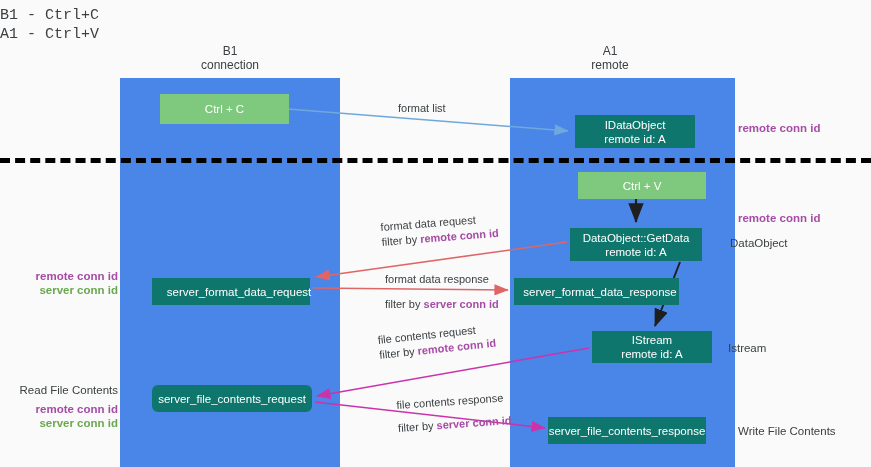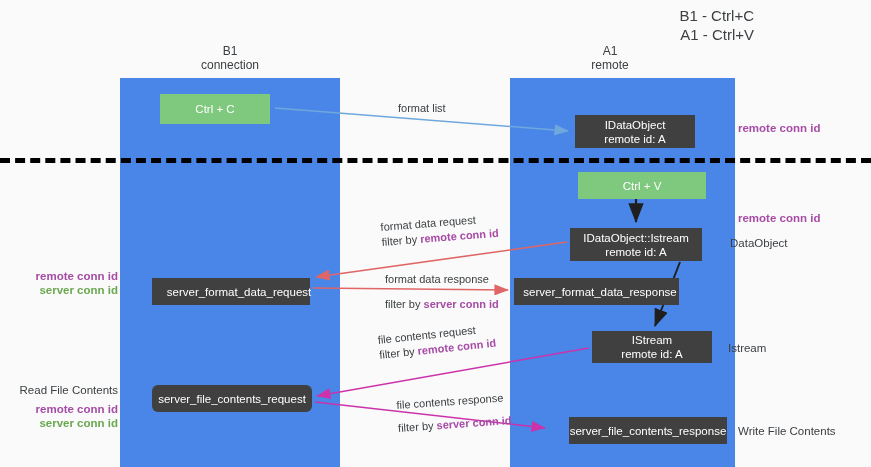--- a/index.html
+++ b/index.html
@@ -11,21 +11,21 @@
     overflow:hidden;
     position:relative;
   }
   #stage{position:absolute;left:0;top:0;width:871px;height:467px;}
   .lane{position:absolute;background:#4a86e8;}
   .lane-b1{left:120px;top:78px;width:220px;height:389px;}
   .lane-a1{left:510px;top:78px;width:225px;height:389px;}
 
   .title{
     position:absolute;left:0;top:6px;width:754px;
-    text-align:right;font-size:15px;color:#3c4043;line-height:19px;
+    text-align:left;font-size:15px;color:#3c4043;line-height:19px;font-family:Liberation Mono, monospace;
   }
   .title div{white-space:pre;}
 
   .colhead{
     position:absolute;text-align:center;font-size:12px;color:#3c4043;
     line-height:14px;
   }
   .colhead-b1{left:150px;top:44px;width:160px;}
   .colhead-a1{left:530px;top:44px;width:160px;}
   .colhead .l1{display:block;}
@@ -35,32 +35,32 @@
     position:absolute;left:0;top:158px;width:871px;height:0;
     border-top:5px dashed #000;
   }
 
   .box{
     position:absolute;box-sizing:border-box;
     display:flex;flex-direction:column;align-items:center;justify-content:center;
     color:#ffffff;font-size:11.5px;line-height:14px;text-align:center;
   }
   .box.green{background:#7fc97f;}
-  .box.orange{background:#404040;}
+  .box.orange{background:#0f766e;}
   .box span{display:block;white-space:nowrap;}
 
-  .b-ctrlc{left:160px;top:94px;width:110px;height:30px;}
+  .b-ctrlc{left:160px;top:94px;width:129px;height:30px;}
   .b-ido{left:575px;top:115px;width:120px;height:33px;}
   .b-ctrlv{left:578px;top:172px;width:128px;height:27px;}
   .b-getdata{left:570px;top:228px;width:132px;height:33px;}
   .b-sfdreq{left:152px;top:278px;width:158px;height:27px;padding-left:16px;}
   .b-sfdresp{left:514px;top:278px;width:165px;height:27px;padding-left:7px;}
   .b-istream{left:592px;top:331px;width:120px;height:32px;}
   .b-sfcreq{left:152px;top:385px;width:160px;height:27px;border-radius:6px;}
-  .b-sfcresp{left:548px;top:417px;width:158px;height:27px;margin-left:21px;}
+  .b-sfcresp{left:548px;top:417px;width:158px;height:27px;}
 
   .sidelabel{
     position:absolute;font-size:11.5px;line-height:14px;color:#3c4043;
     white-space:nowrap;
   }
   .sidelabel.purple{color:#a64ca6;font-weight:bold;}
 
   .sl-rc1{left:738px;top:121px;}
   .sl-rc2{left:738px;top:211px;}
   .sl-dataobject{left:730px;top:236px;}
@@ -150,21 +150,21 @@
   <div class="box orange b-ido">
     <span>IDataObject</span>
     <span>remote id: A</span>
   </div>
 
   <div class="box green b-ctrlv">
     <span>Ctrl + V</span>
   </div>
 
   <div class="box orange b-getdata">
-    <span>IDataObject::Istream</span>
+    <span>DataObject::GetData</span>
     <span>remote id: A</span>
   </div>
 
   <div class="box orange b-sfdreq">
     <span>server_format_data_request</span>
   </div>
 
   <div class="box orange b-sfdresp">
     <span>server_format_data_response</span>
   </div>

